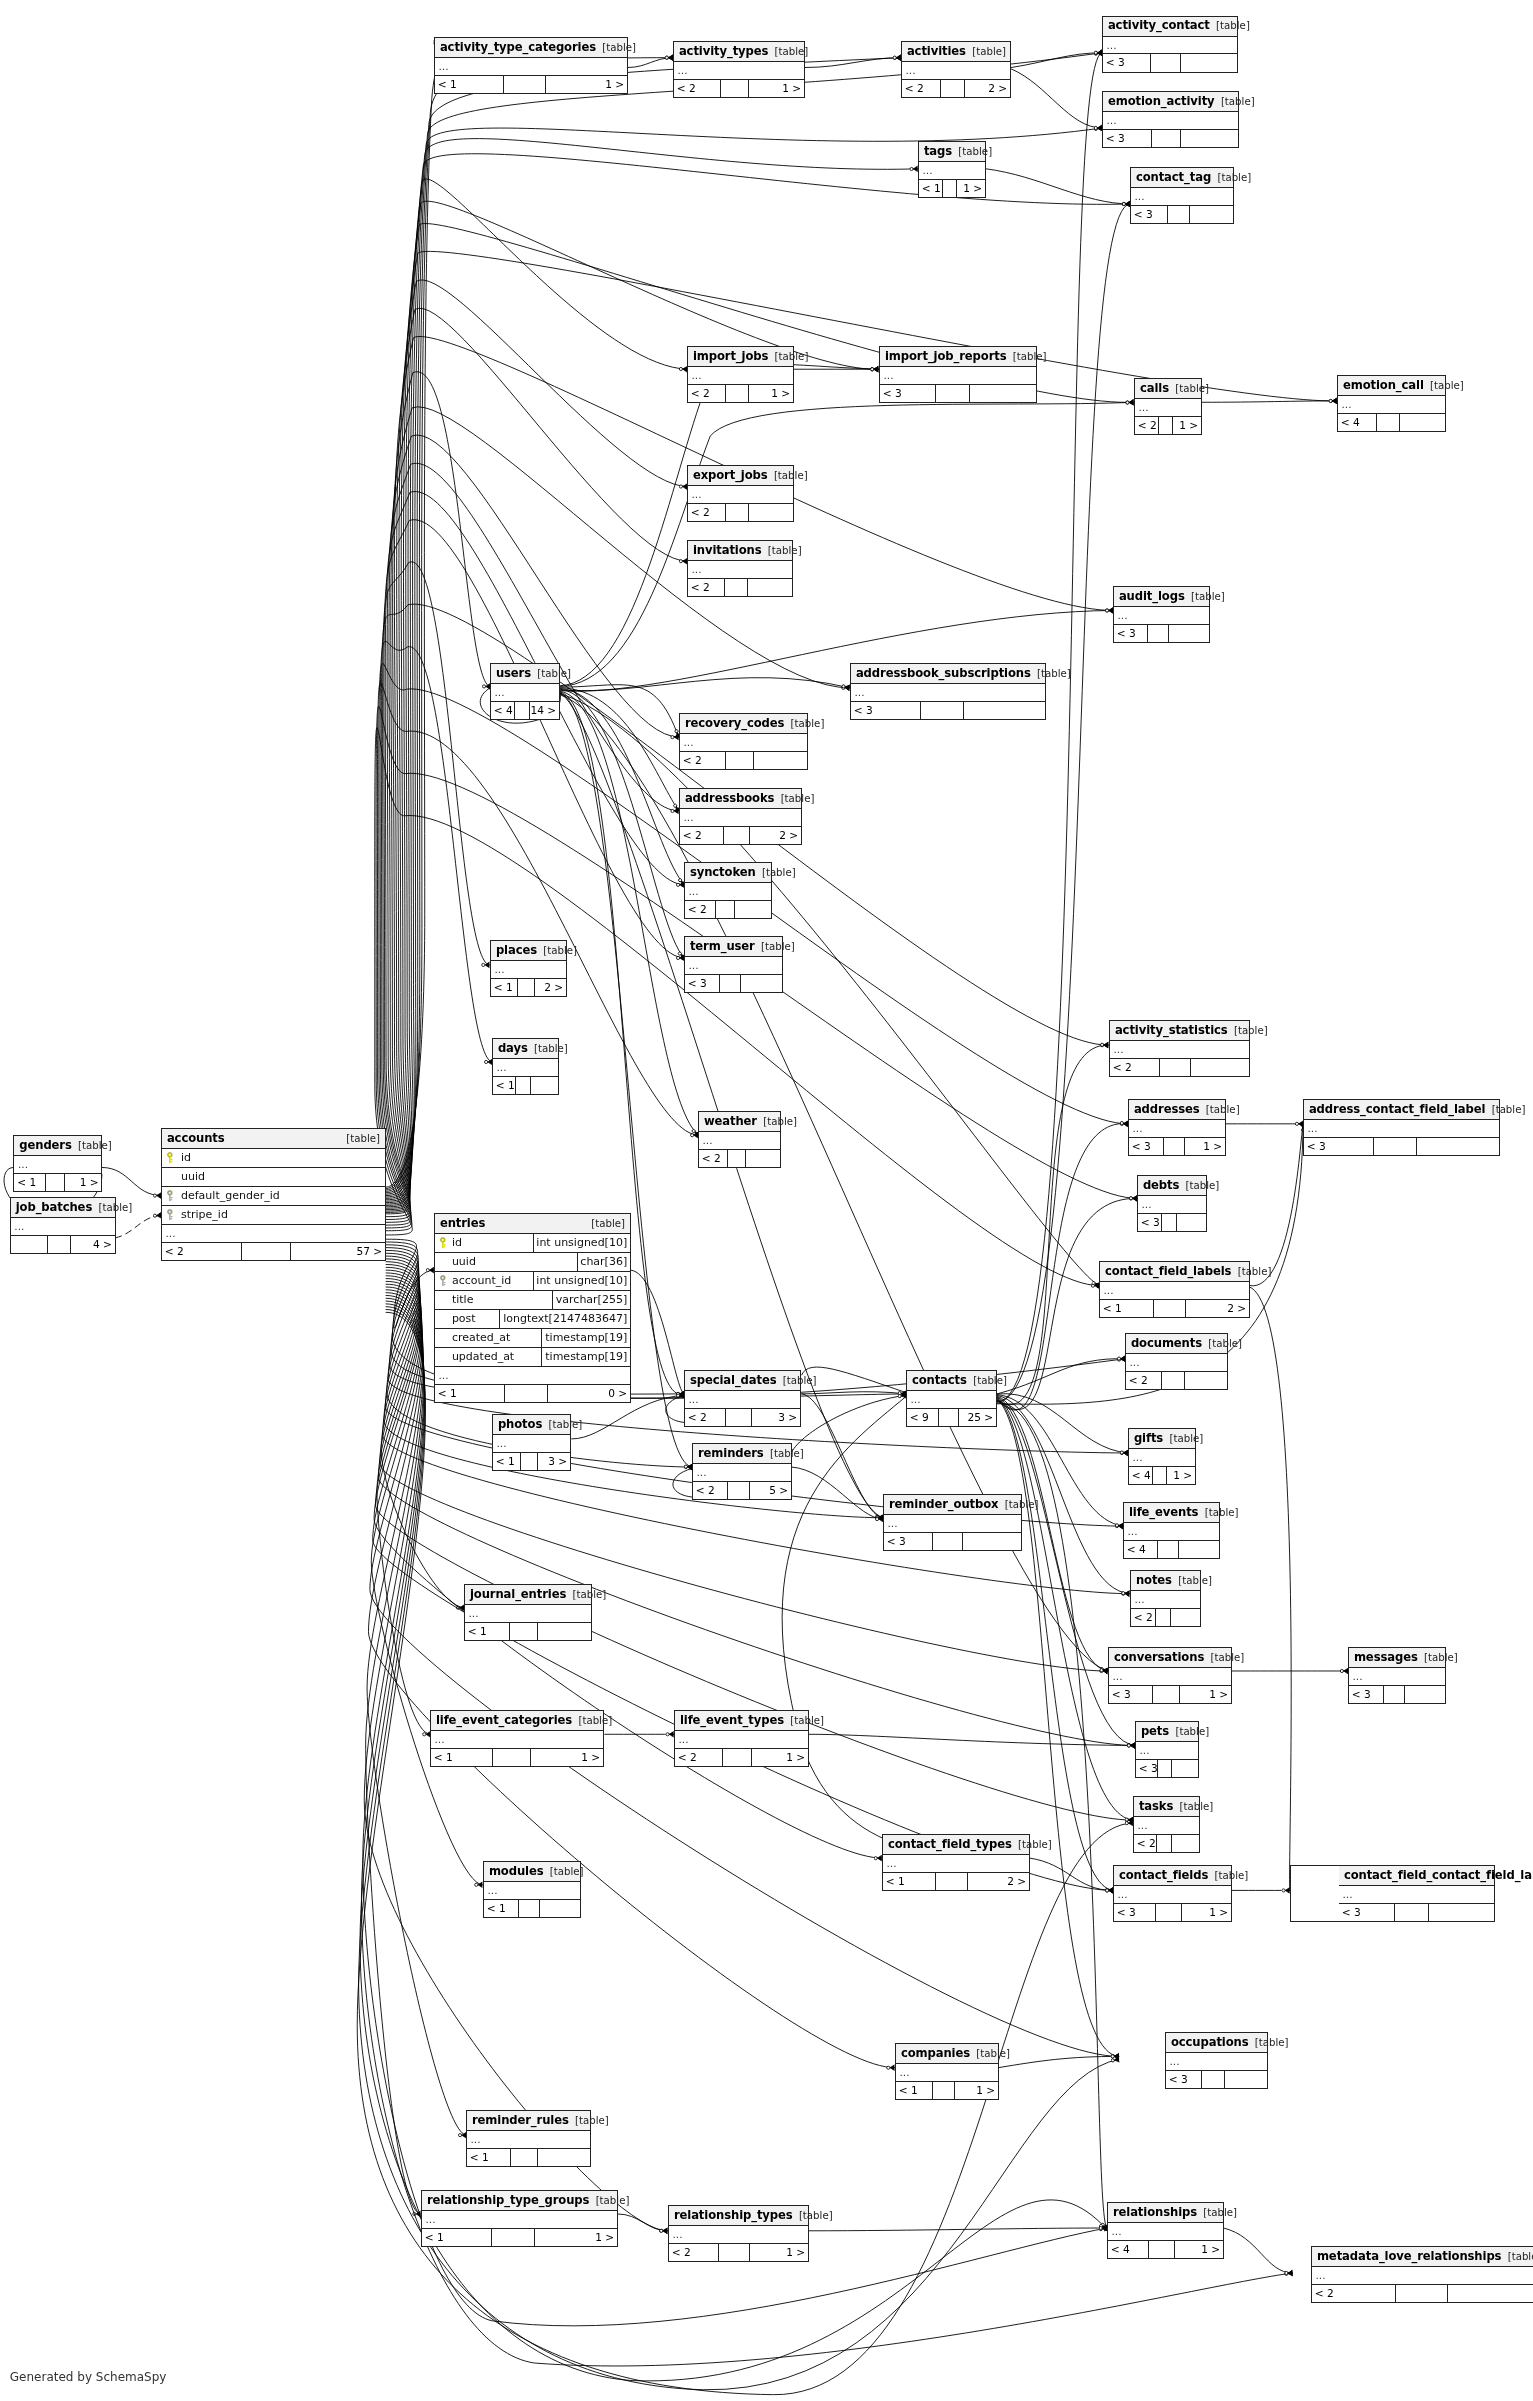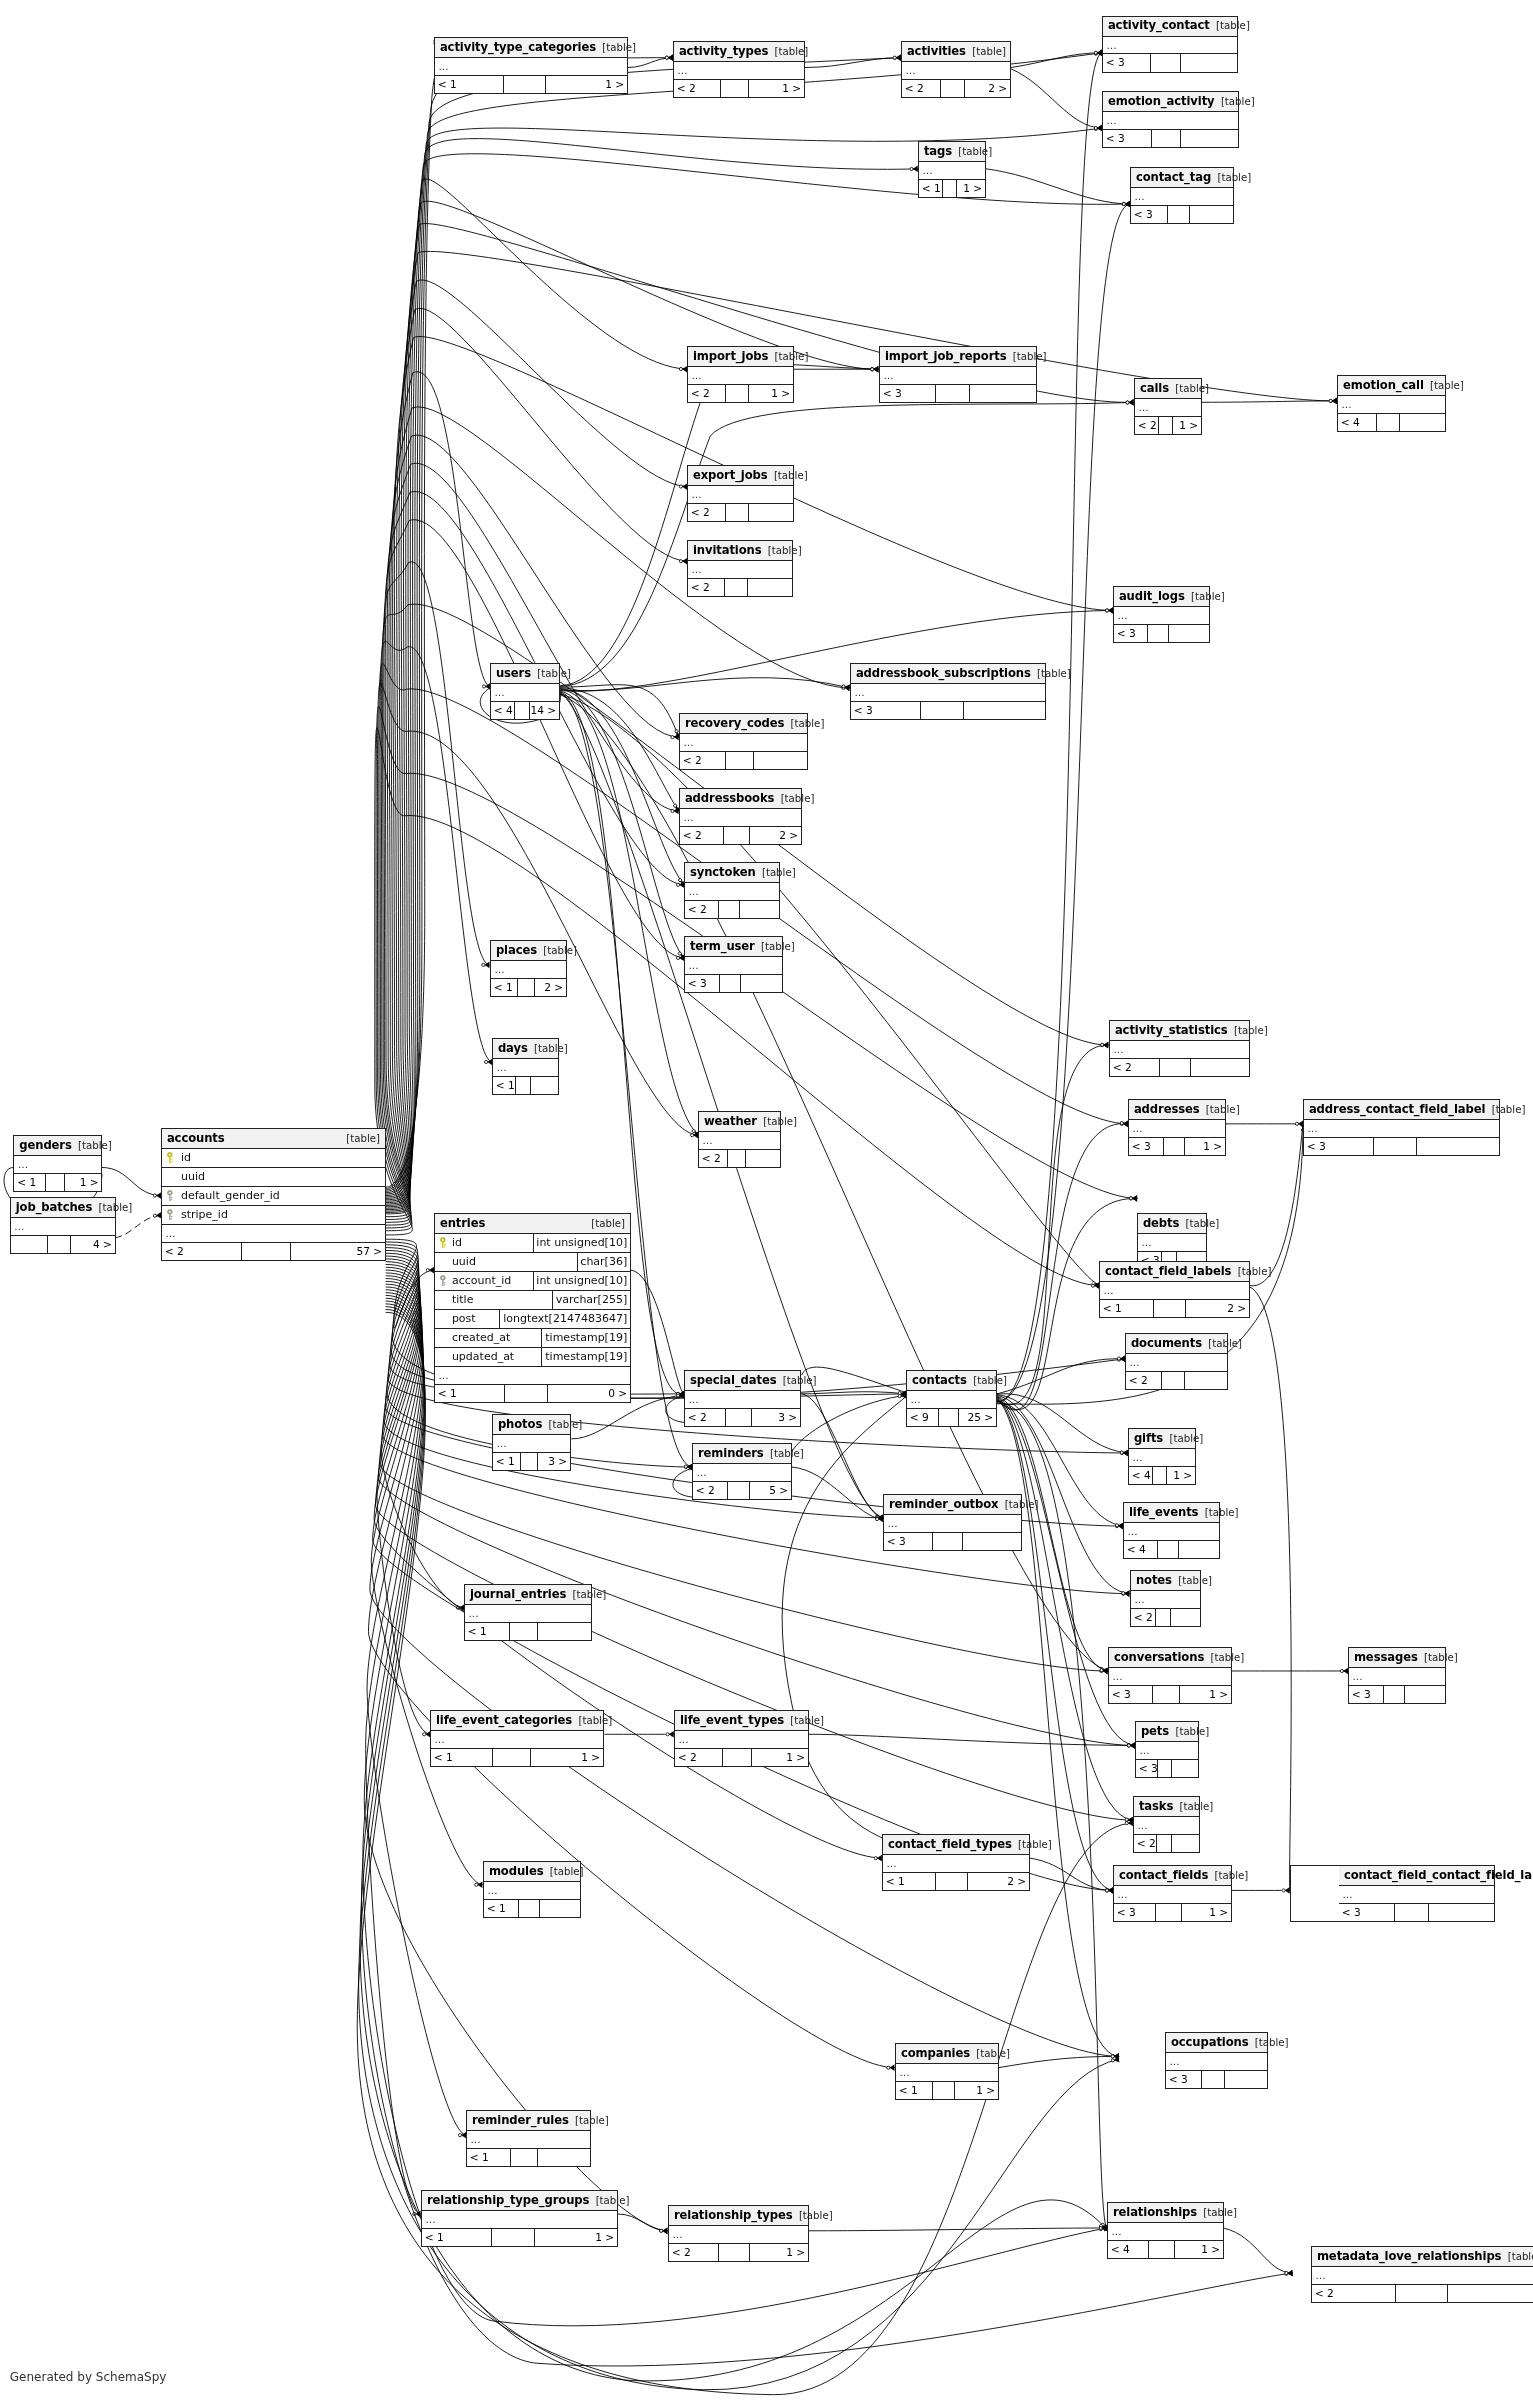--- a/index.html
+++ b/index.html
@@ -520,21 +520,21 @@
         </div>
         <div class="ellipsis">
           <span>...</span>
         </div>
         <div class="ftr">
           <div class="f fl" style="flex:1 1 36%">&lt; 2</div>
           <div class="f fm" style="flex:1 1 22%"></div>
           <div class="f fr" style="flex:1 1 42%">2 &gt;</div>
         </div>
       </div>
-      <div class="tbl" style="left: 684px; top: 862px; width: 96px;">
+      <div class="tbl" style="left: 684px; top: 862px; width: 88px;">
         <div class="hdr">
           <span class="nm">synctoken</span>
           <span class="kind">[table]</span>
         </div>
         <div class="ellipsis">
           <span>...</span>
         </div>
         <div class="ftr">
           <div class="f fl" style="flex:1 1 36%">&lt; 2</div>
           <div class="f fm" style="flex:1 1 22%"></div>
@@ -632,21 +632,21 @@
         </div>
         <div class="ellipsis">
           <span>...</span>
         </div>
         <div class="ftr">
           <div class="f fl" style="flex:1 1 36%">&lt; 2</div>
           <div class="f fm" style="flex:1 1 22%"></div>
           <div class="f fr" style="flex:1 1 42%"></div>
         </div>
       </div>
-      <div class="tbl" style="left: 1137px; top: 1175px; width: 70px; margin-top: 38px;">
+      <div class="tbl" style="left: 1137px; top: 1175px; width: 70px;">
         <div class="hdr">
           <span class="nm">debts</span>
           <span class="kind">[table]</span>
         </div>
         <div class="ellipsis">
           <span>...</span>
         </div>
         <div class="ftr">
           <div class="f fl" style="flex:1 1 36%">&lt; 3</div>
           <div class="f fm" style="flex:1 1 22%"></div>

